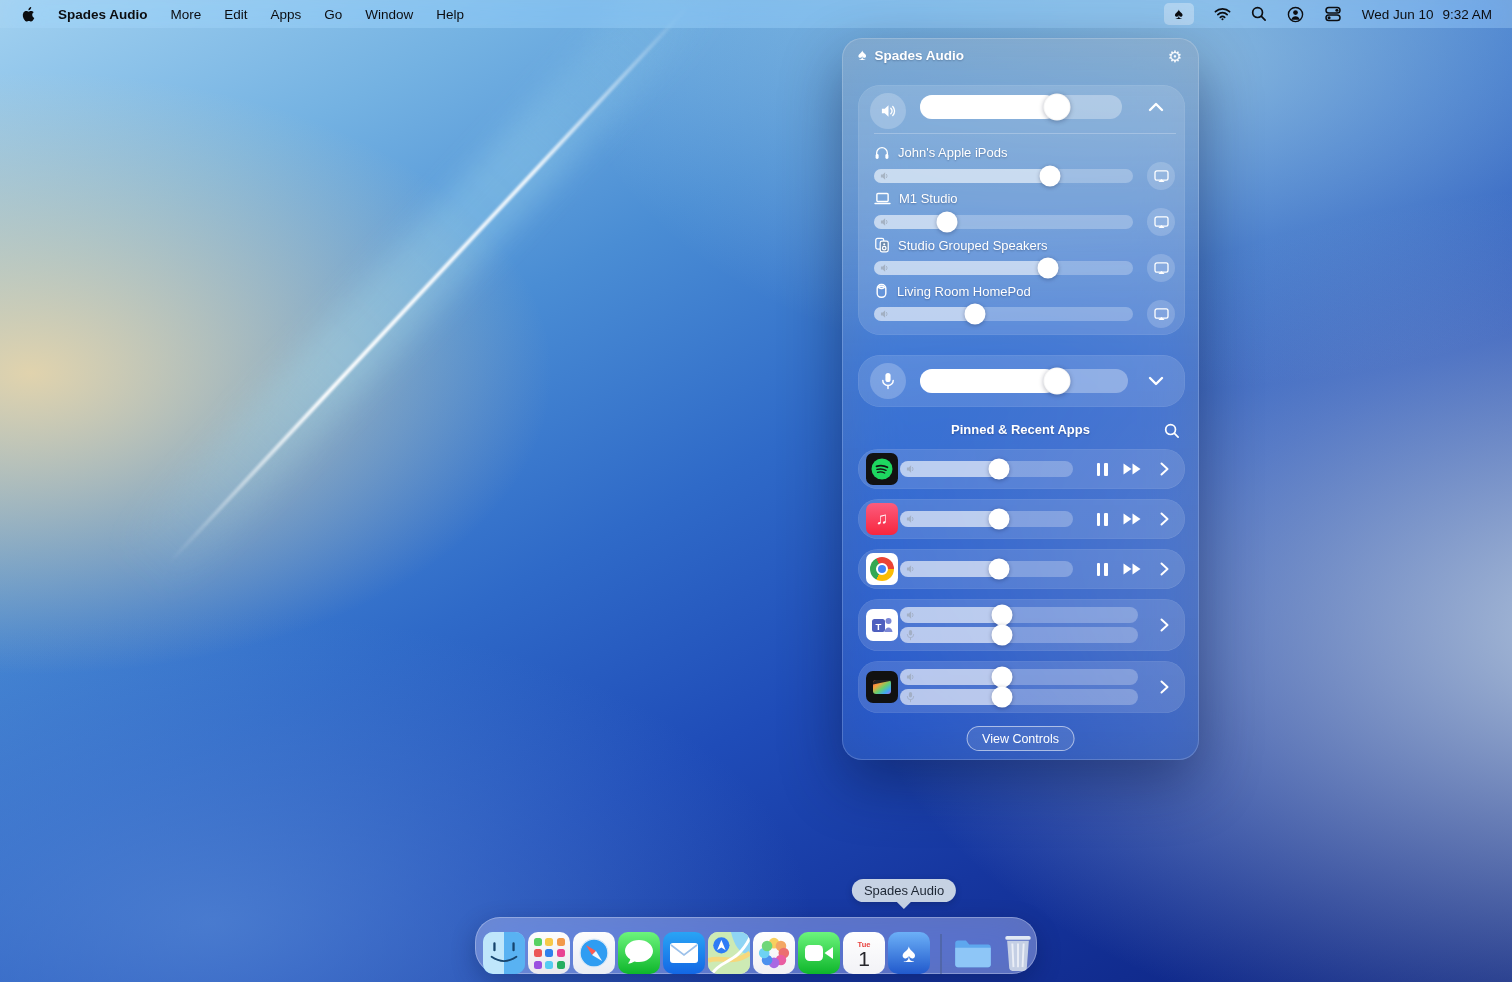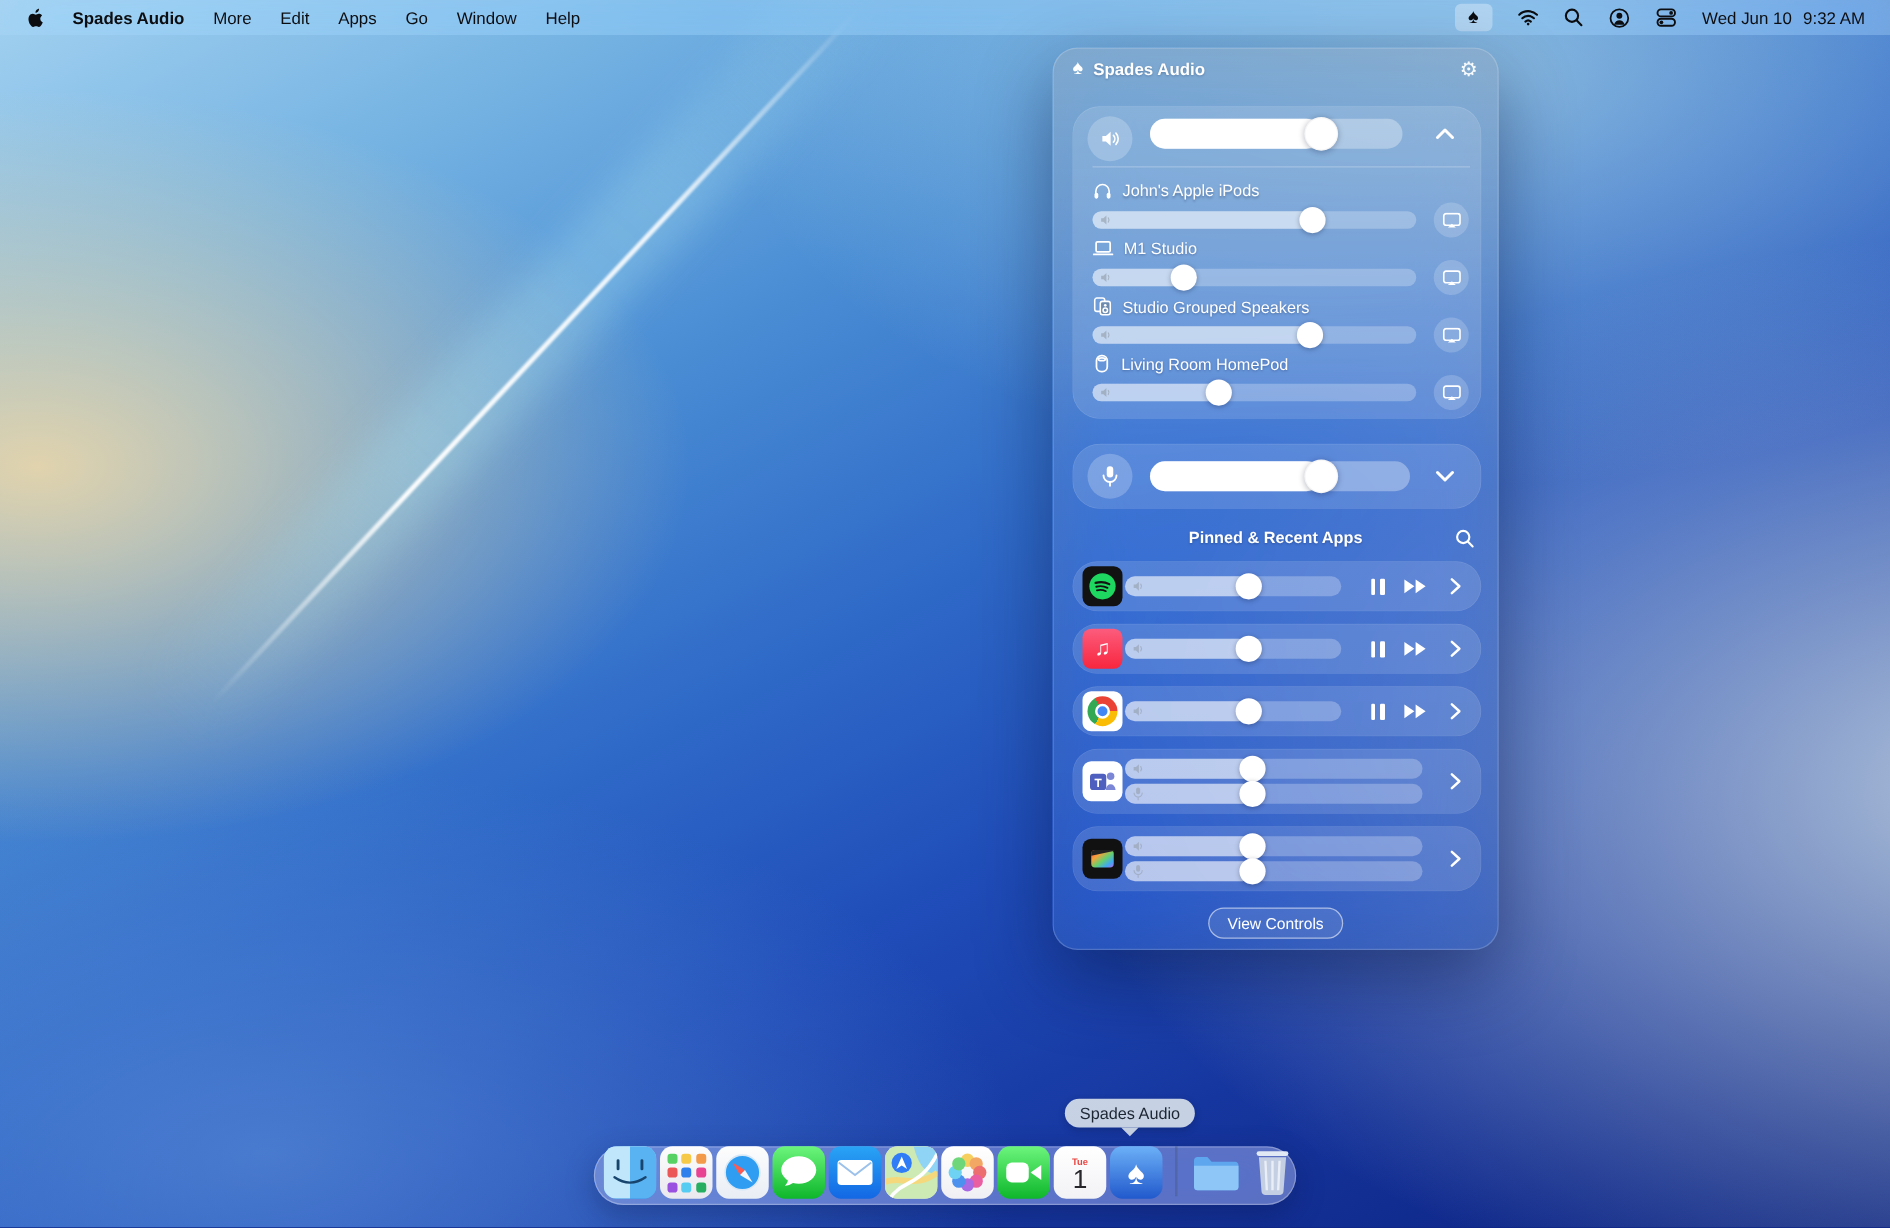--- a/index.html
+++ b/index.html
@@ -80,24 +80,24 @@
   .app-fill{position:absolute;left:0;top:0;bottom:0;border-radius:8px;background:rgba(255,255,255,.48);}
   .media-btn{position:absolute;display:flex;align-items:center;justify-content:center;width:24px;height:24px;cursor:pointer;}
   .pause{display:flex;gap:4px;}
   .pause i{display:block;width:3.5px;height:13px;border-radius:1px;background:#fff;}
 
   .more-btn{position:absolute;left:50%;top:688px;transform:translateX(-50%);height:25px;padding:0 15px;
     border-radius:13px;border:1.5px solid rgba(255,255,255,.55);background:rgba(255,255,255,.1);
     color:#fff;font-size:12.5px;display:flex;align-items:center;cursor:pointer;white-space:nowrap;}
 
   
-  #dock{position:absolute;left:475px;top:917px;width:562px;height:47px;border-radius:25px;
+  #dock{position:absolute;left:475px;top:917px;width:562px;height:57px;border-radius:25px;
     background:rgba(168,176,218,.5);backdrop-filter:blur(22px) saturate(1.4);
     box-shadow:inset 0 0 0 1px rgba(255,255,255,.28), 0 8px 24px rgba(6,16,60,.3);
-    display:flex;align-items:flex-start;gap:3px;padding:0 8px;}
+    display:flex;align-items:flex-end;gap:3px;padding:0 8px;}
   .dock-ic{width:42px;height:42px;border-radius:10px;position:relative;overflow:hidden;flex:0 0 auto;cursor:pointer;
     display:flex;align-items:center;justify-content:center;}
   .dock-sep{width:1.5px;height:40px;background:rgba(70,90,130,.45);margin:0 7px;flex:0 0 auto;}
   .ic-finder{background:linear-gradient(180deg,#9ddaf9,#3fa3ec);}
   .ic-launchpad{background:linear-gradient(180deg,#fdfdfd,#e8e8ee);}
   .lp-grid{display:grid;grid-template-columns:repeat(3,8px);grid-template-rows:repeat(3,8px);gap:3.5px;}
   .lp-grid i{border-radius:2.5px;display:block;}
   .ic-safari{background:linear-gradient(180deg,#fdfdfd,#e9edf4);}
   .ic-messages{background:linear-gradient(180deg,#6cf57c,#0eb62b);}
   .ic-mail{background:linear-gradient(180deg,#29a4f5,#1367e4);}

